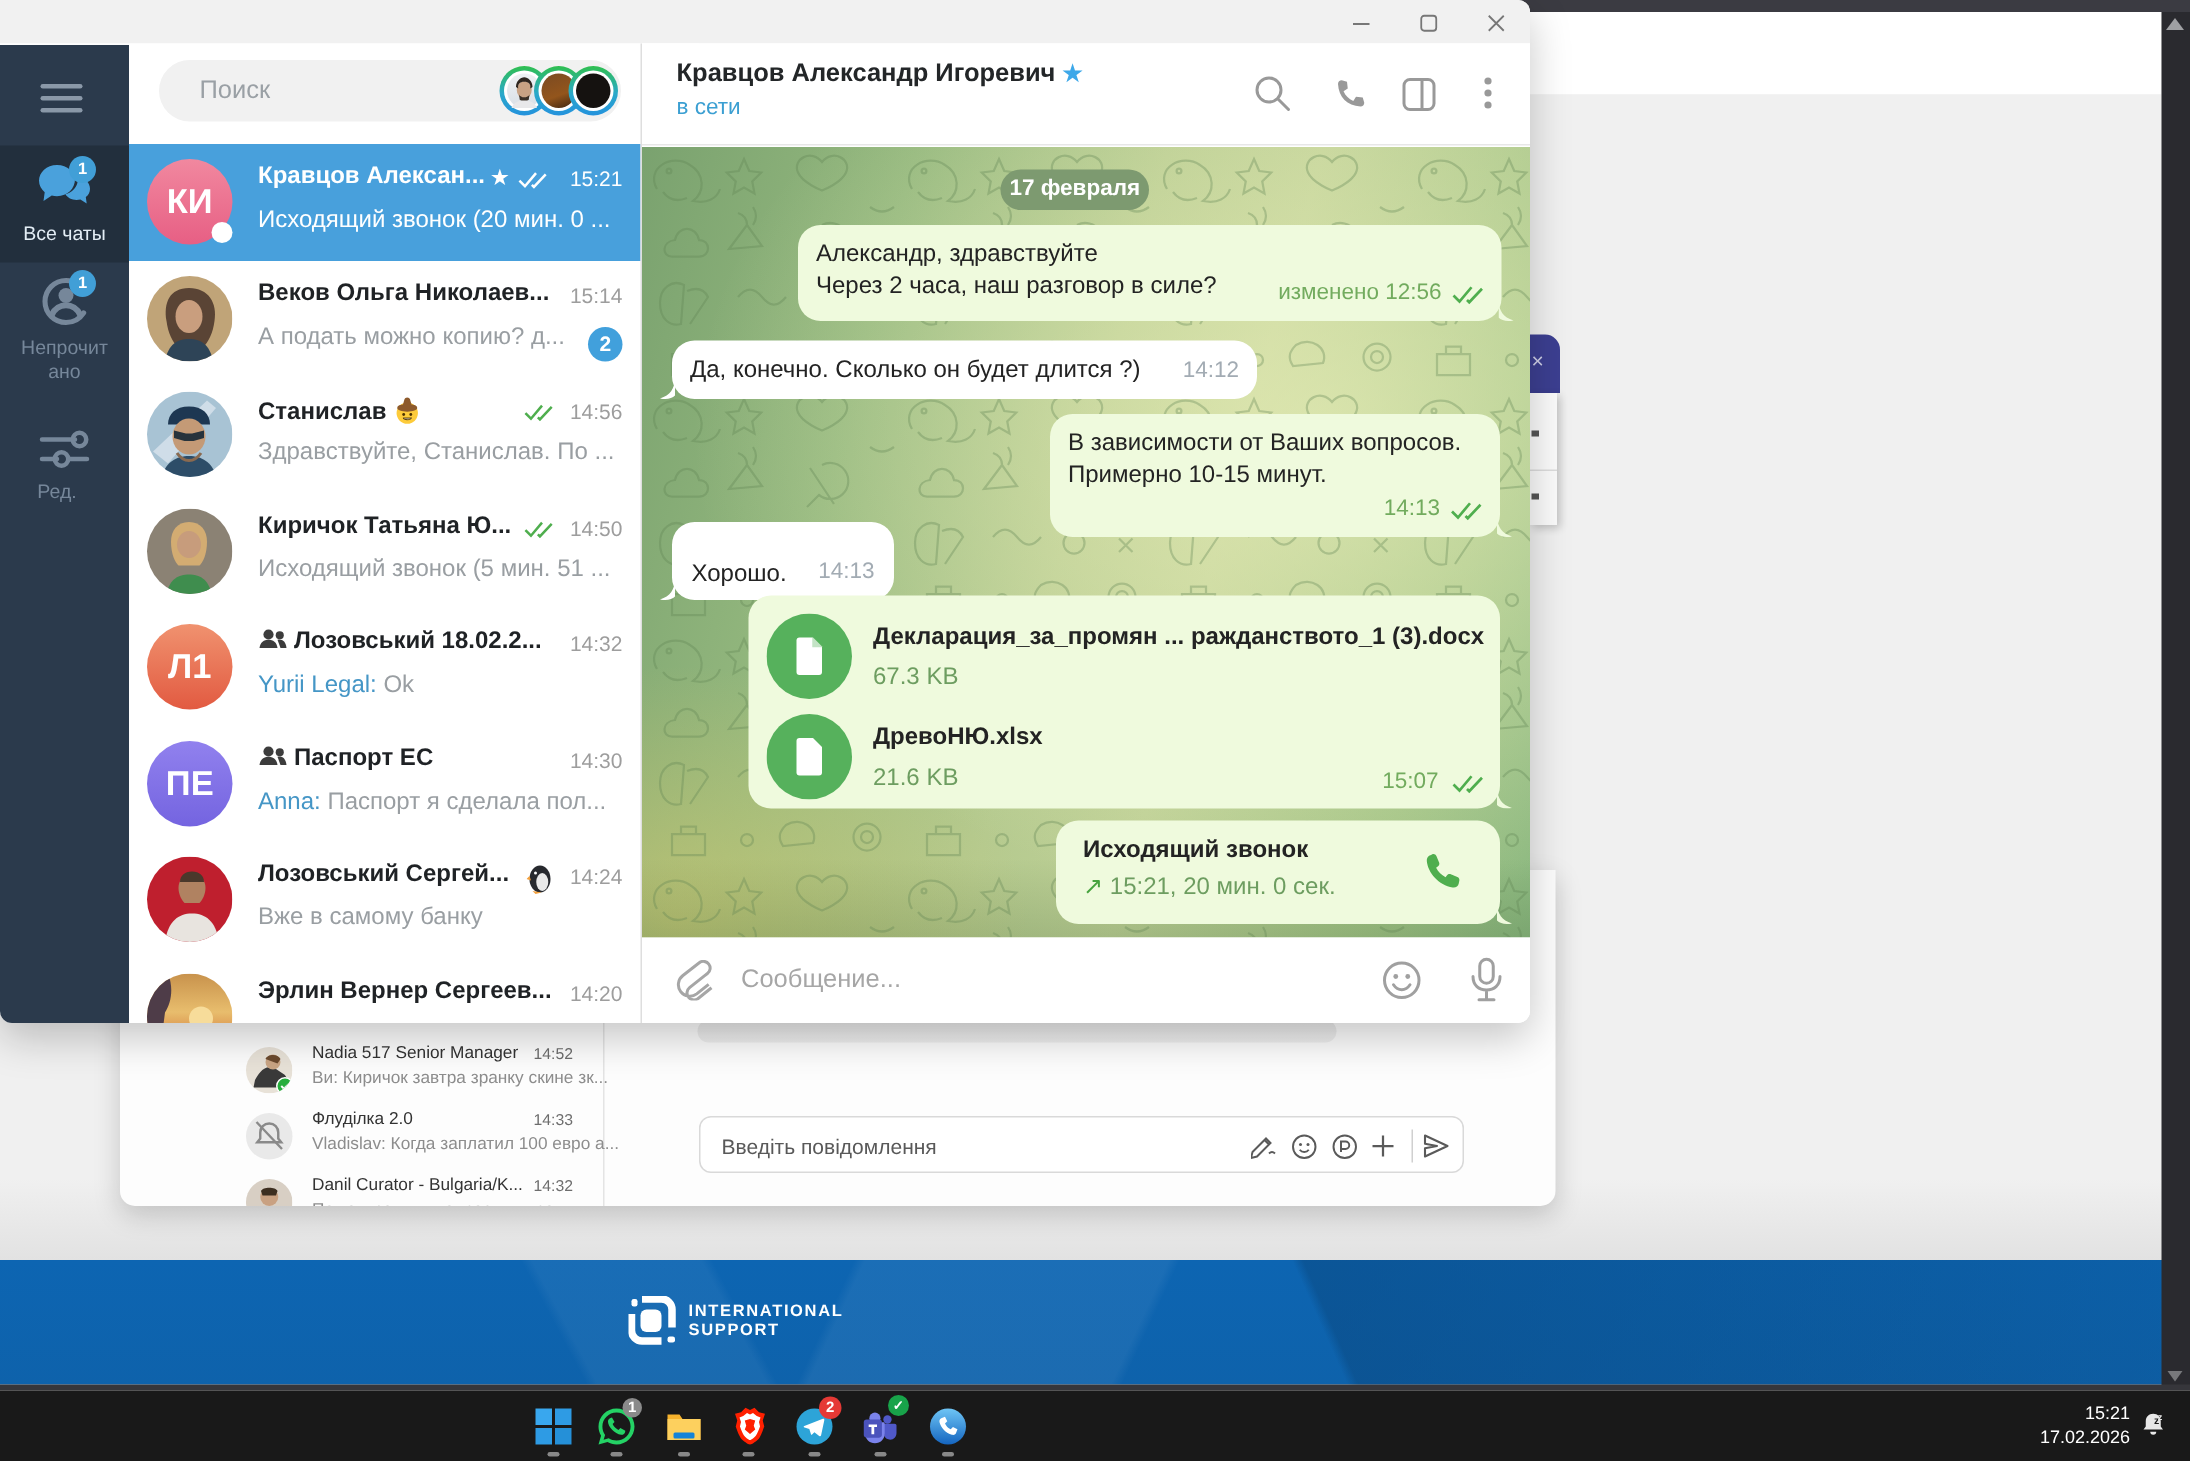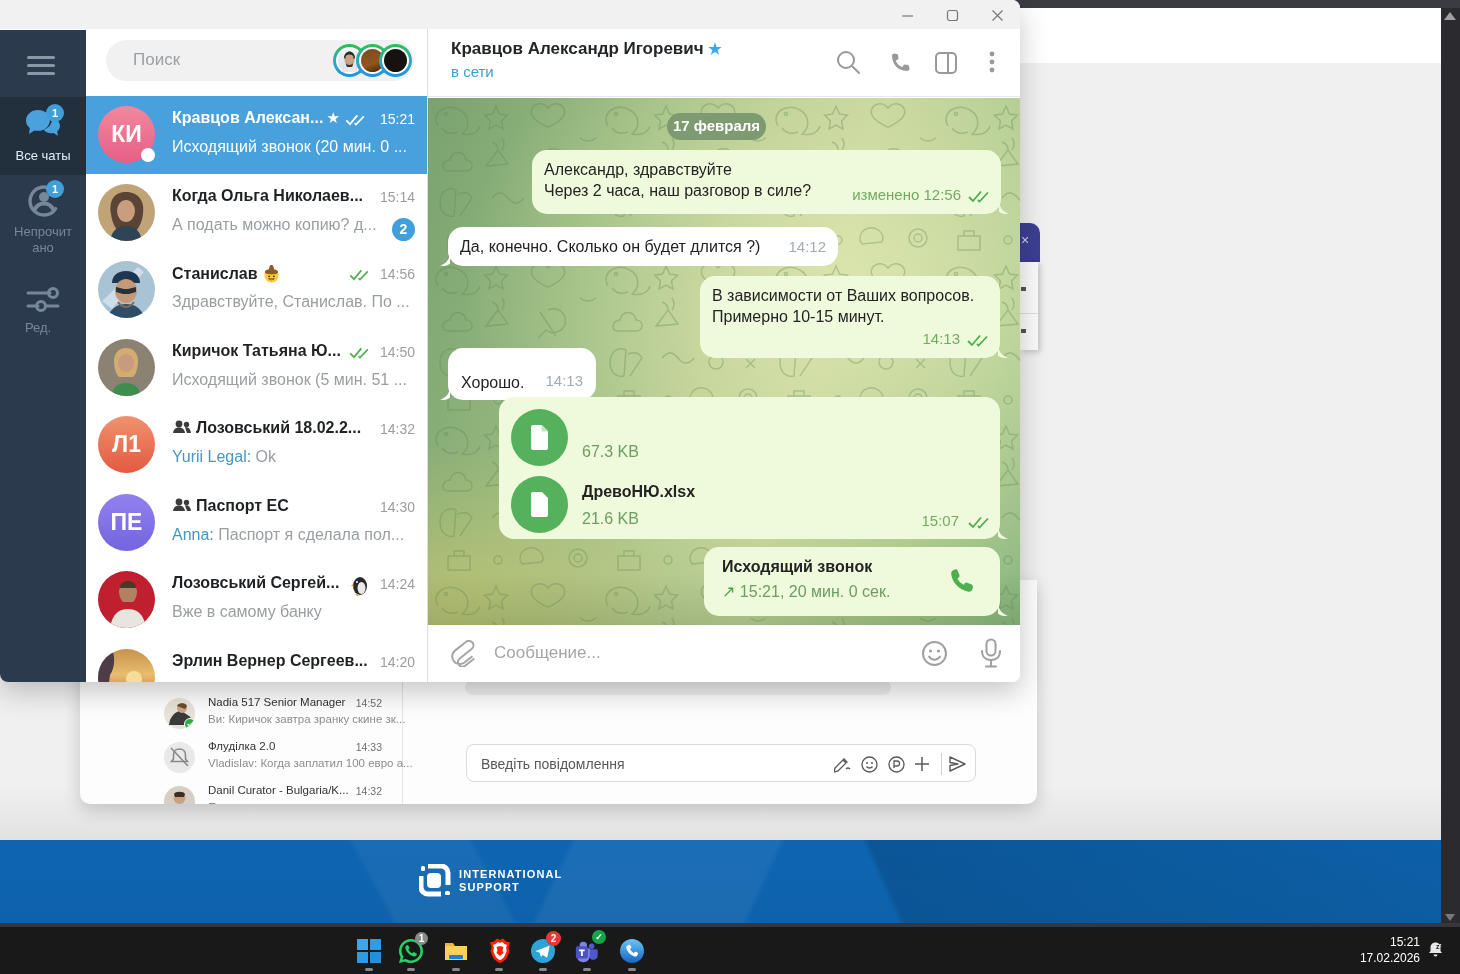--- a/index.html
+++ b/index.html
@@ -278,21 +278,21 @@
         <div class="ctime">15:21</div>
         <div class="csub" style="max-width:238px;">Исходящий звонок (20 мин. 0 ...</div>
       </div>
       <div class="citem" style="top:145px;">
         <div class="cava"><svg width="57" height="57">
               <rect width="57" height="57" fill="#c0a478"></rect>
               <path d="M28 8 c-13 0-17 10-15 22 c1 8 4 14 8 18 l16 0 c4-4 7-10 8-18 c2-12-4-22-17-22z" fill="#5a4435"></path>
               <ellipse cx="28" cy="27" rx="9" ry="11" fill="#c99e7e"></ellipse>
               <path d="M12 57 c2-12 9-15 16-15 s14 3 16 15 z" fill="#2e4457"></path>
             </svg></div>
-        <div class="cname">Когда Ольга Николаев...</div>
+        <div class="cname">Веков Ольга Николаев...</div>
         <div class="ctime">15:14</div>
         <div class="csub" style="max-width:205px;">А подать можно копию? д...</div>
         <div class="cbadge">2</div>
       </div>
       <div class="citem" style="top:222px;">
         <div class="cava"><svg width="57" height="57">
               <rect width="57" height="57" fill="#a8c3d4"></rect>
               <path d="M4 40 L40 6 l6 5 L14 48z" fill="#cfdde8"></path>
               <path d="M28 10 c-9 0-14 5-14 12 l28 0 c0-7-5-12-14-12z" fill="#1d3752"></path>
               <ellipse cx="28" cy="30" rx="11" ry="12" fill="#c49a76"></ellipse>
@@ -456,20 +456,21 @@
             <path d="M11 0 c-0.5 6 -3 10.5 -10 12.6 c4.5 1 8 0 10-2 z" fill="#fff"></path>
           </svg>
       </div>
 
       <div class="msg out" style="left:71px; top:299px; width:501px; height:142px;">
         <svg style="position:absolute;left:12px;top:12px" width="57" height="57">
             <circle cx="28.5" cy="28.5" r="28.5" fill="#56b15c"></circle>
             <path d="M22 16 h9 l6 6 v17 a2 2 0 0 1 -2 2 h-13 a2 2 0 0 1 -2-2 v-21 a2 2 0 0 1 2-2 z" fill="#fff"></path>
             <path d="M31 16 v6 h6" fill="#56b15c" stroke="#56b15c" stroke-width="1" opacity="0.35"></path>
           </svg>
+        <div style="position:absolute;left:83px;top:17px;font-weight:bold;font-size:16px;">Декларация_за_промян ... ражданството_1 (3).docx</div>
         <div style="position:absolute;left:83px;top:44px;font-size:16px;color:#6d9d60;">67.3 KB</div>
         <svg style="position:absolute;left:12px;top:79px" width="57" height="57">
             <circle cx="28.5" cy="28.5" r="28.5" fill="#56b15c"></circle>
             <path d="M22 16 h9 l6 6 v17 a2 2 0 0 1 -2 2 h-13 a2 2 0 0 1 -2-2 v-21 a2 2 0 0 1 2-2 z" fill="#fff"></path>
           </svg>
         <div style="position:absolute;left:83px;top:84px;font-weight:bold;font-size:16px;">ДревоНЮ.xlsx</div>
         <div style="position:absolute;left:83px;top:111px;font-size:16px;color:#6d9d60;">21.6 KB</div>
         <div class="mtime" style="right:41px; bottom:8px;">15:07</div>
         <svg style="position:absolute; right:10px; bottom:10px;" width="22" height="13" viewBox="0 0 22 13">
             <path d="M1 7 l4 4 L13 1.5 M10 10 l1.5 1.5 L20 2.5" stroke="#4fae4e" stroke-width="1.8" fill="none"></path>

